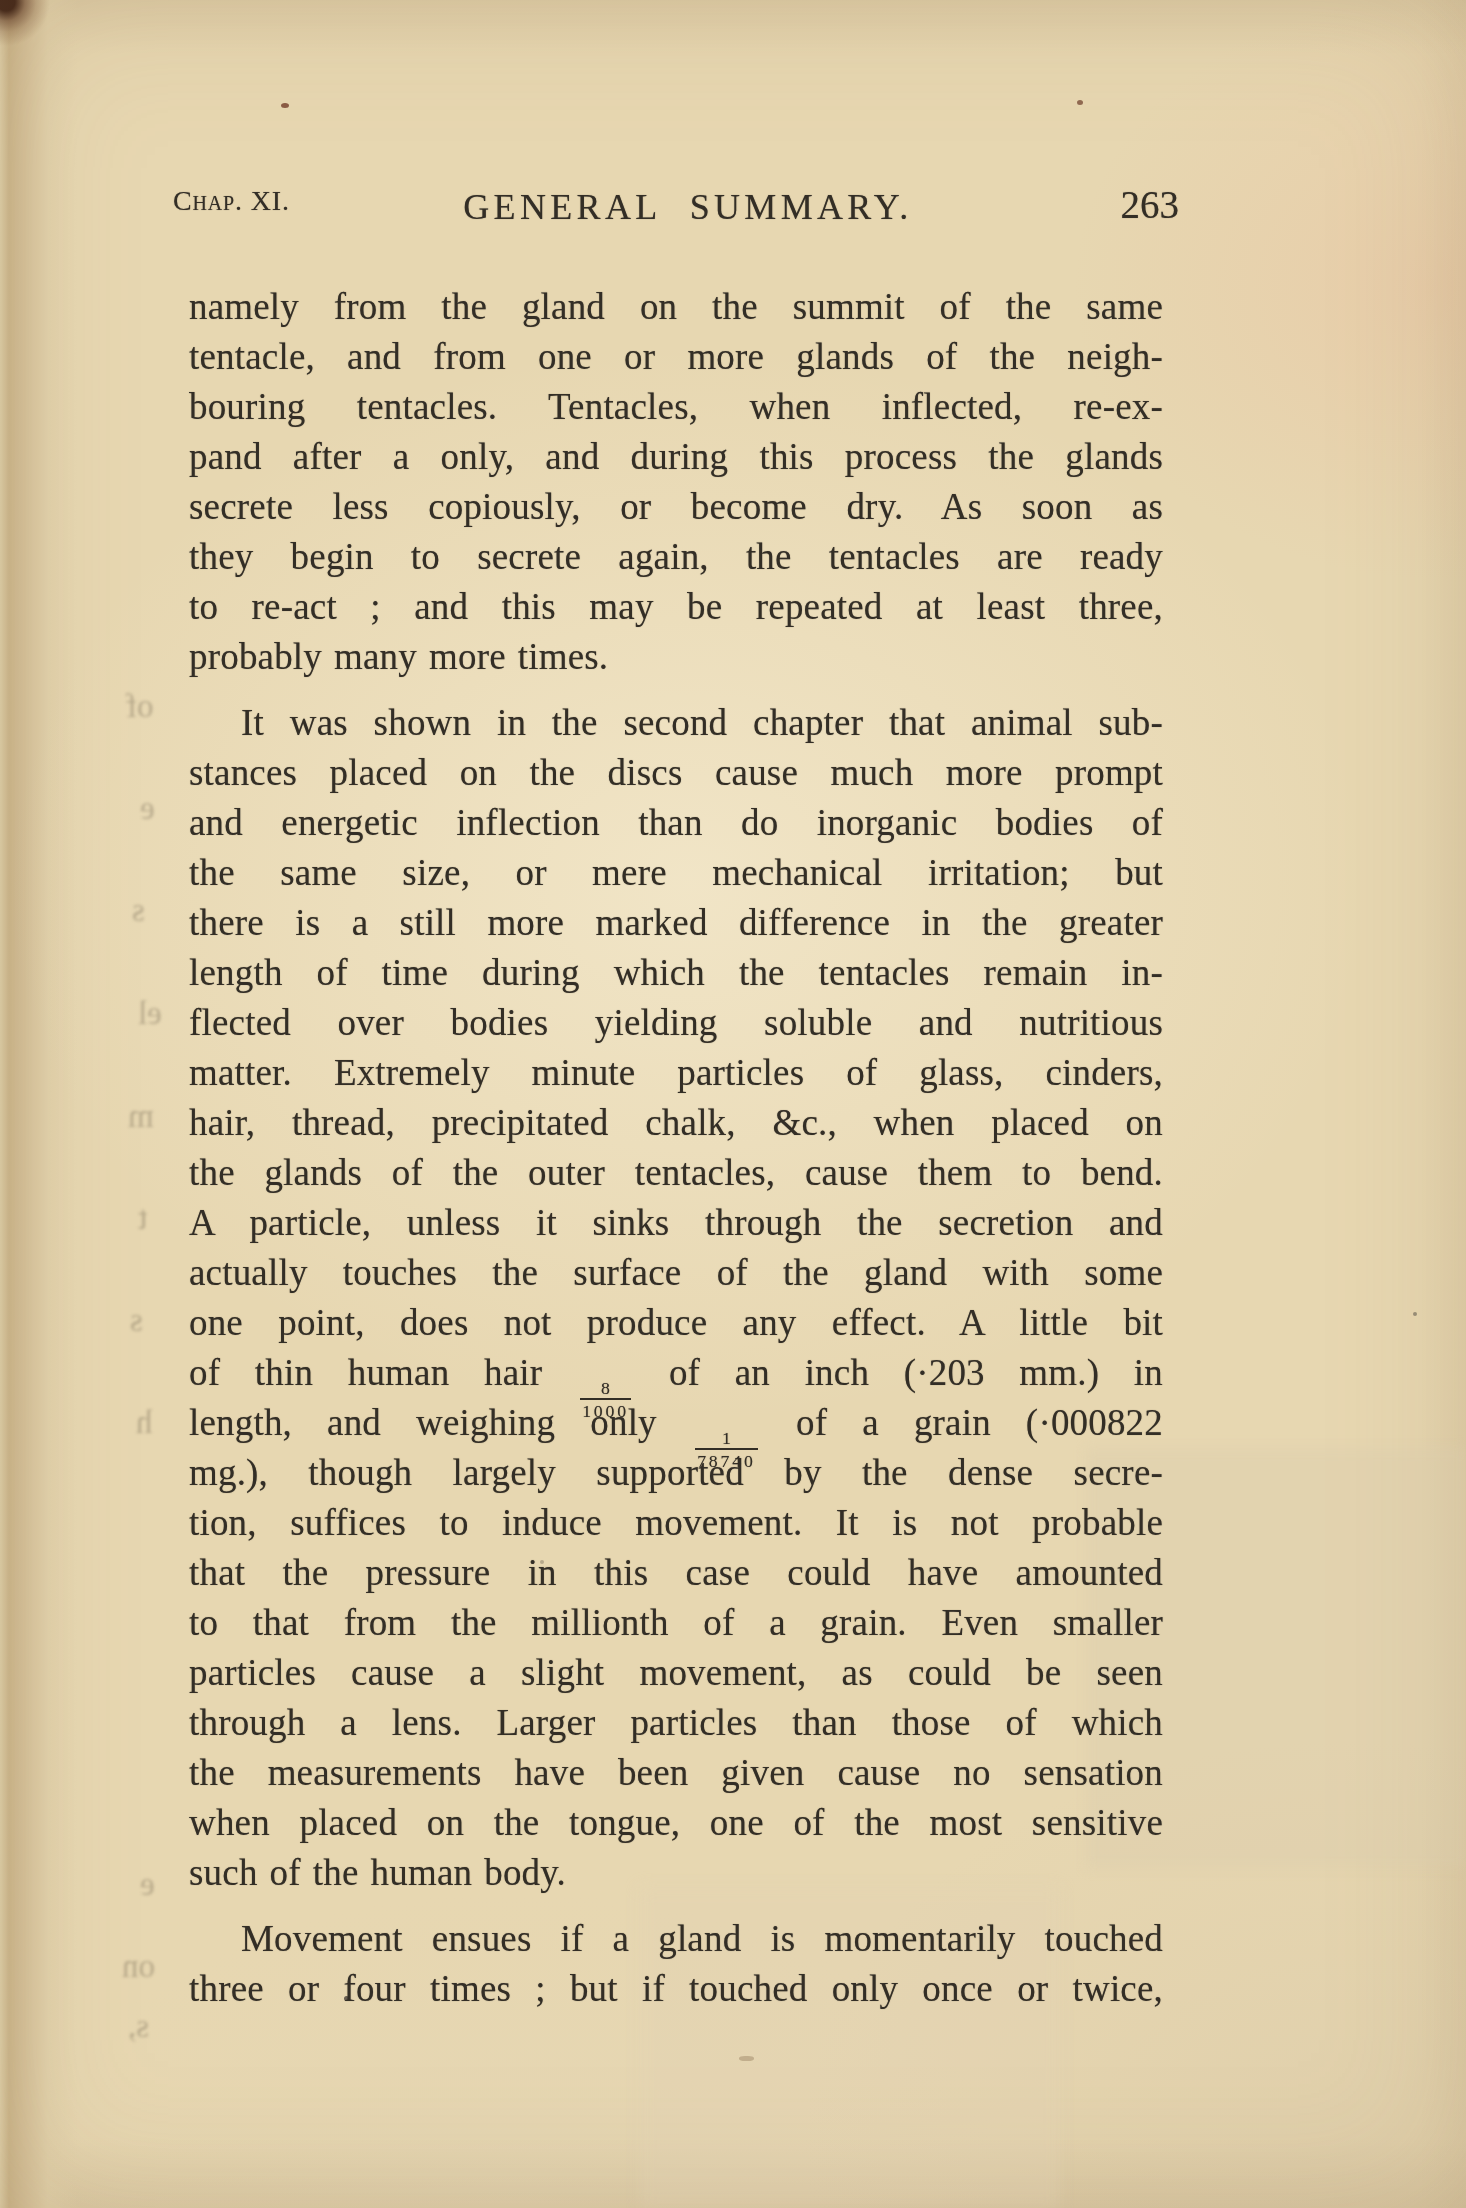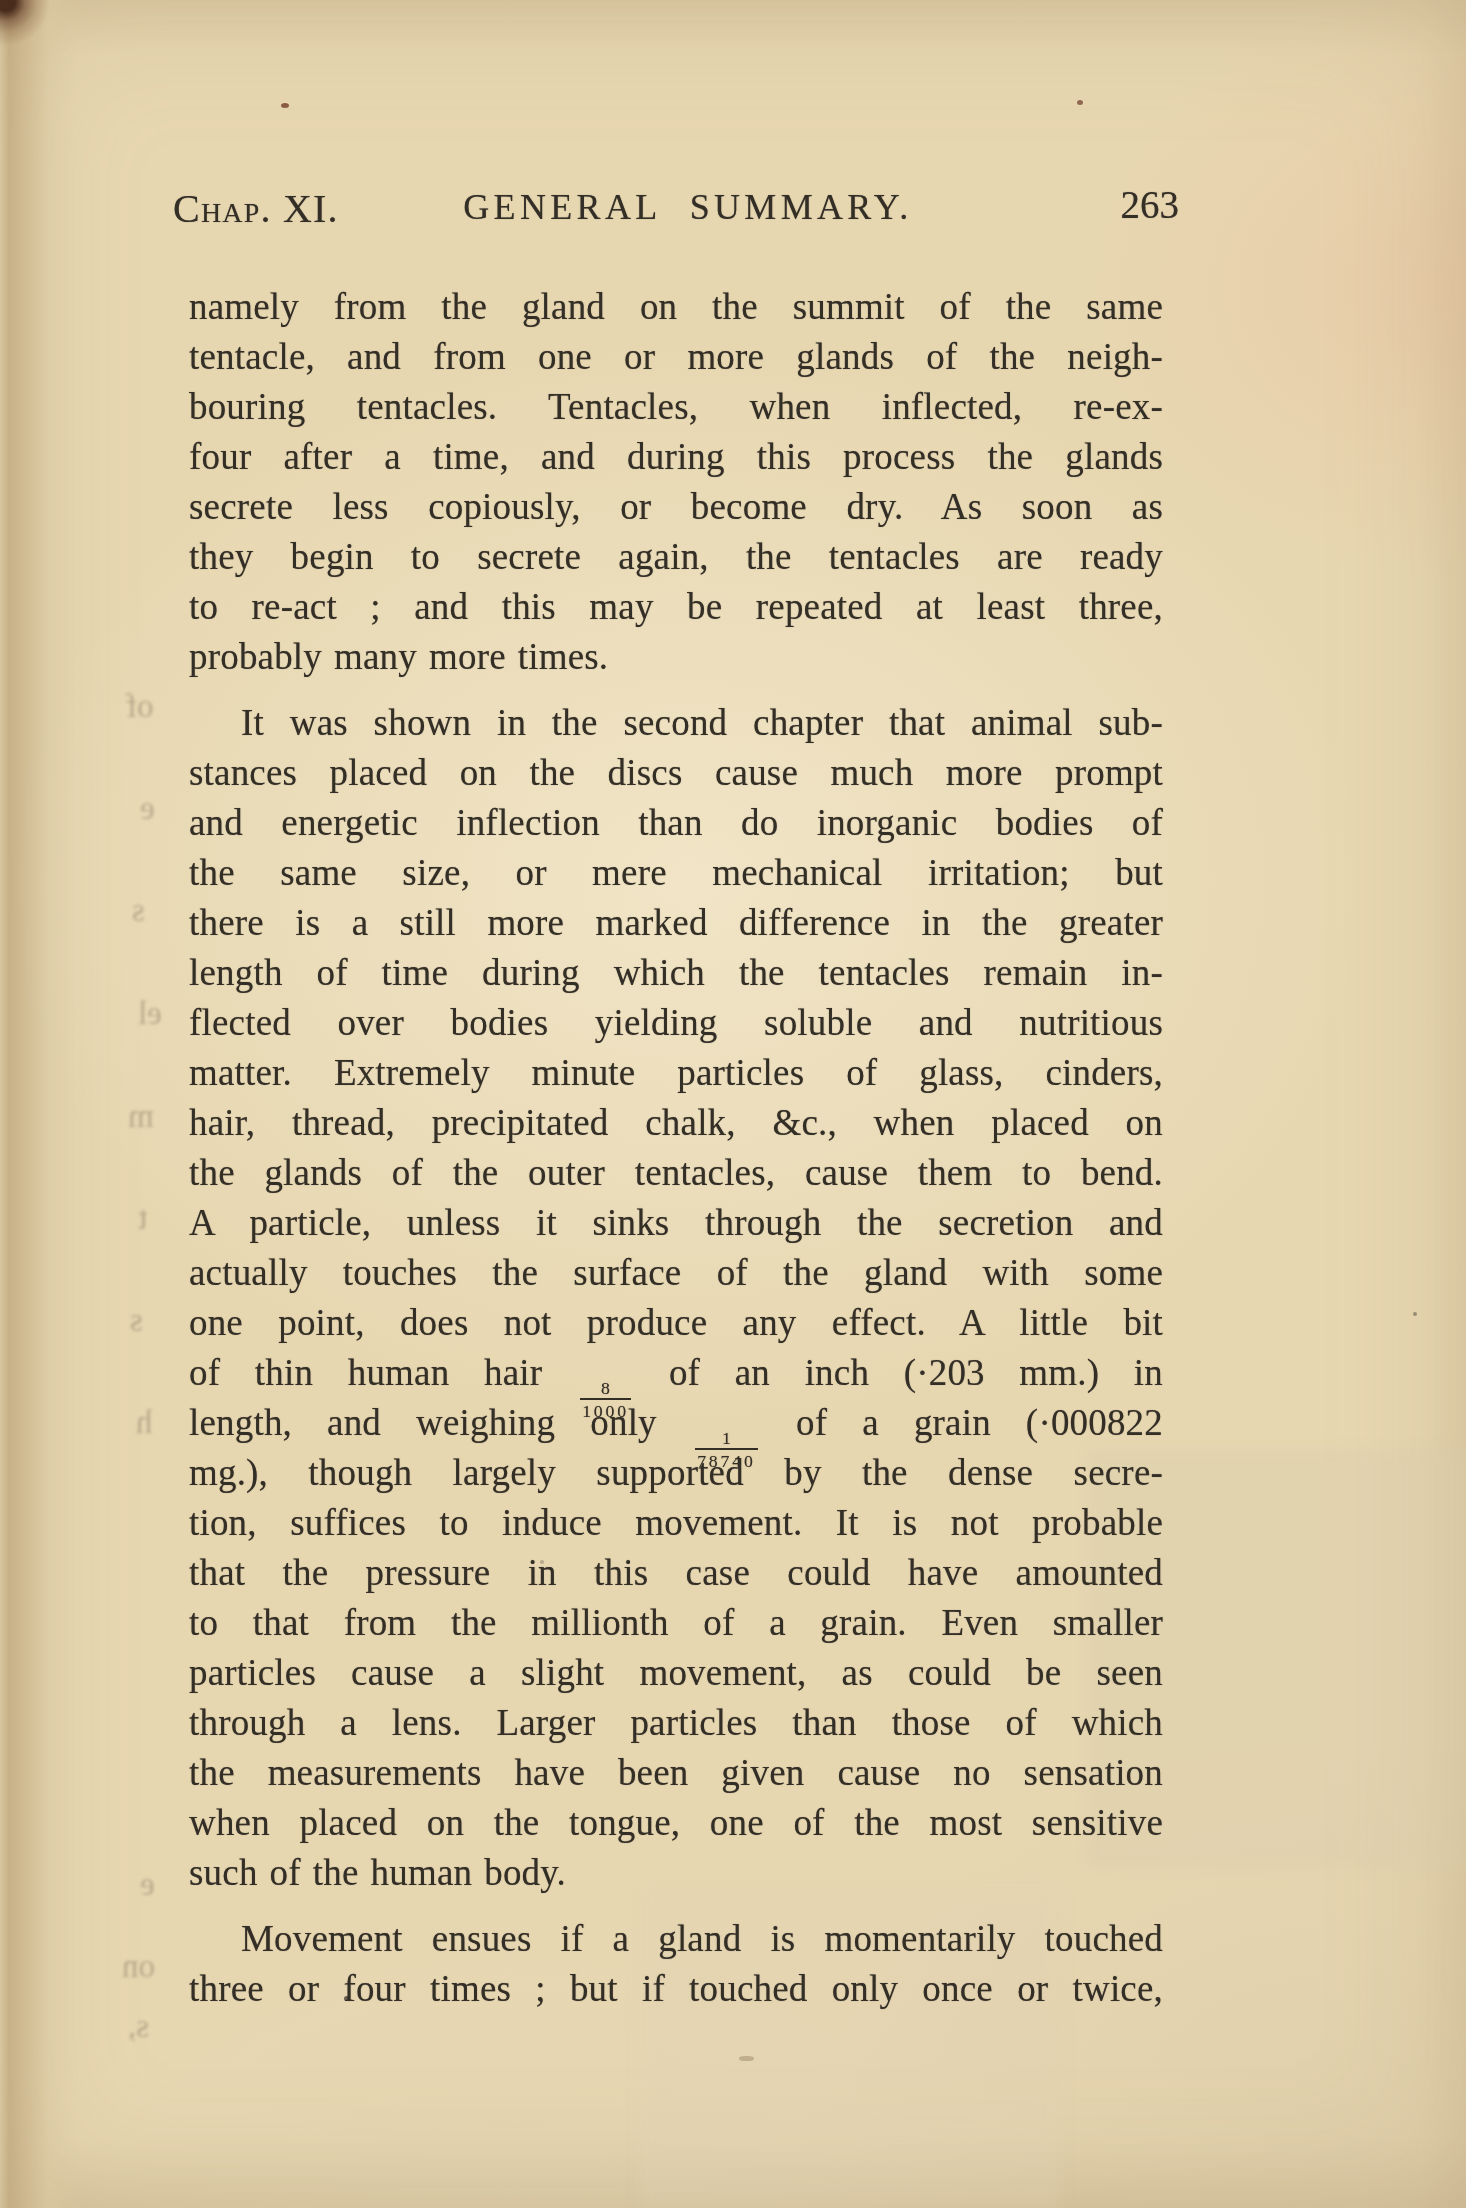--- a/index.html
+++ b/index.html
@@ -33,21 +33,21 @@
   .sp1{left:281px;top:103px;width:8px;height:5px;background:#7a4530;opacity:.85;}
   .sp2{left:1077px;top:100px;width:6px;height:5px;background:#6b3a28;opacity:.7;}
   .sp3{left:344px;top:1996px;width:5px;height:5px;background:#474039;opacity:.8;}
   .sp4{left:1413px;top:1312px;width:4px;height:4px;background:#5a5248;opacity:.55;}
   .sp5{left:739px;top:2056px;width:15px;height:5px;border-radius:40%;background:rgba(128,103,72,0.35);}
   .sp6{left:540px;top:1560px;width:4px;height:4px;background:#6d6456;opacity:.4;}
 
   .header{position:absolute;left:173px;top:182px;width:1006px;height:46px;}
   .chap{
     position:absolute;left:0;top:3px;
-    font-variant:small-caps;font-size:40px;letter-spacing:0.03em;
+    font-variant:small-caps;font-size:28px;letter-spacing:0.03em;
     text-shadow:0 0 1px rgba(51,46,38,0.55);
   }
   .runtitle{
     position:absolute;left:12px;top:4px;width:100%;text-align:center;
     font-size:36px;letter-spacing:0.12em;word-spacing:0.45em;
     text-shadow:0 0 1px rgba(51,46,38,0.55);
   }
   .pagenum{
     position:absolute;right:0;top:0;
     font-size:39px;text-shadow:0 0 1px rgba(51,46,38,0.55);text-align:right;
@@ -99,21 +99,21 @@
     <span class="chap">Chap. XI.</span>
     <span class="runtitle">GENERAL SUMMARY.</span>
     <span class="pagenum">263</span>
   </div>
 
   <div class="body-block" id="text-block">
       <div class="para">
         <div class="line">namely from the gland on the summit of the same</div>
         <div class="line">tentacle, and from one or more glands of the neigh-</div>
         <div class="line">bouring tentacles. Tentacles, when inflected, re-ex-</div>
-        <div class="line">four after a time, and during this process the glands</div>
+        <div class="line">pand after a only, and during this process the glands</div>
         <div class="line">secrete less copiously, or become dry. As soon as</div>
         <div class="line">they begin to secrete again, the tentacles are ready</div>
         <div class="line">to re-act ; and this may be repeated at least three,</div>
         <div class="line noj">probably many more times.</div>
       </div>
       <div class="para">
         <div class="line ind">It was shown in the second chapter that animal sub-</div>
         <div class="line">stances placed on the discs cause much more prompt</div>
         <div class="line">and energetic inflection than do inorganic bodies of</div>
         <div class="line">the same size, or mere mechanical irritation; but</div>

